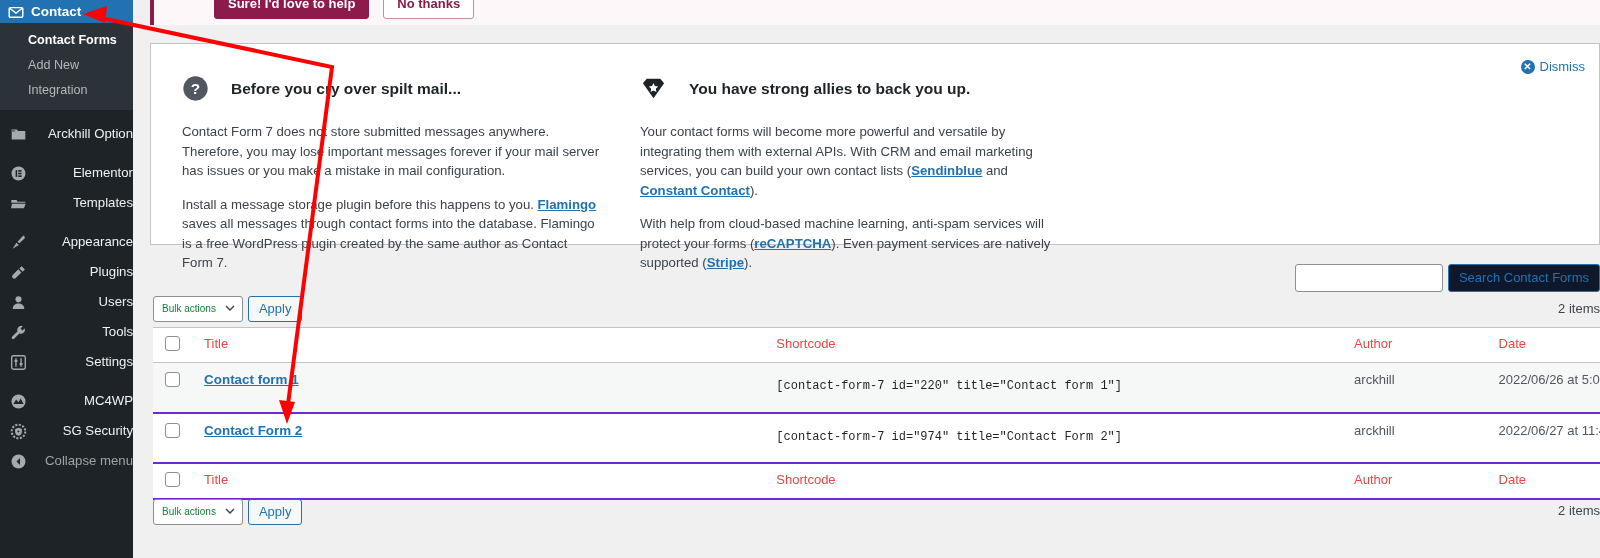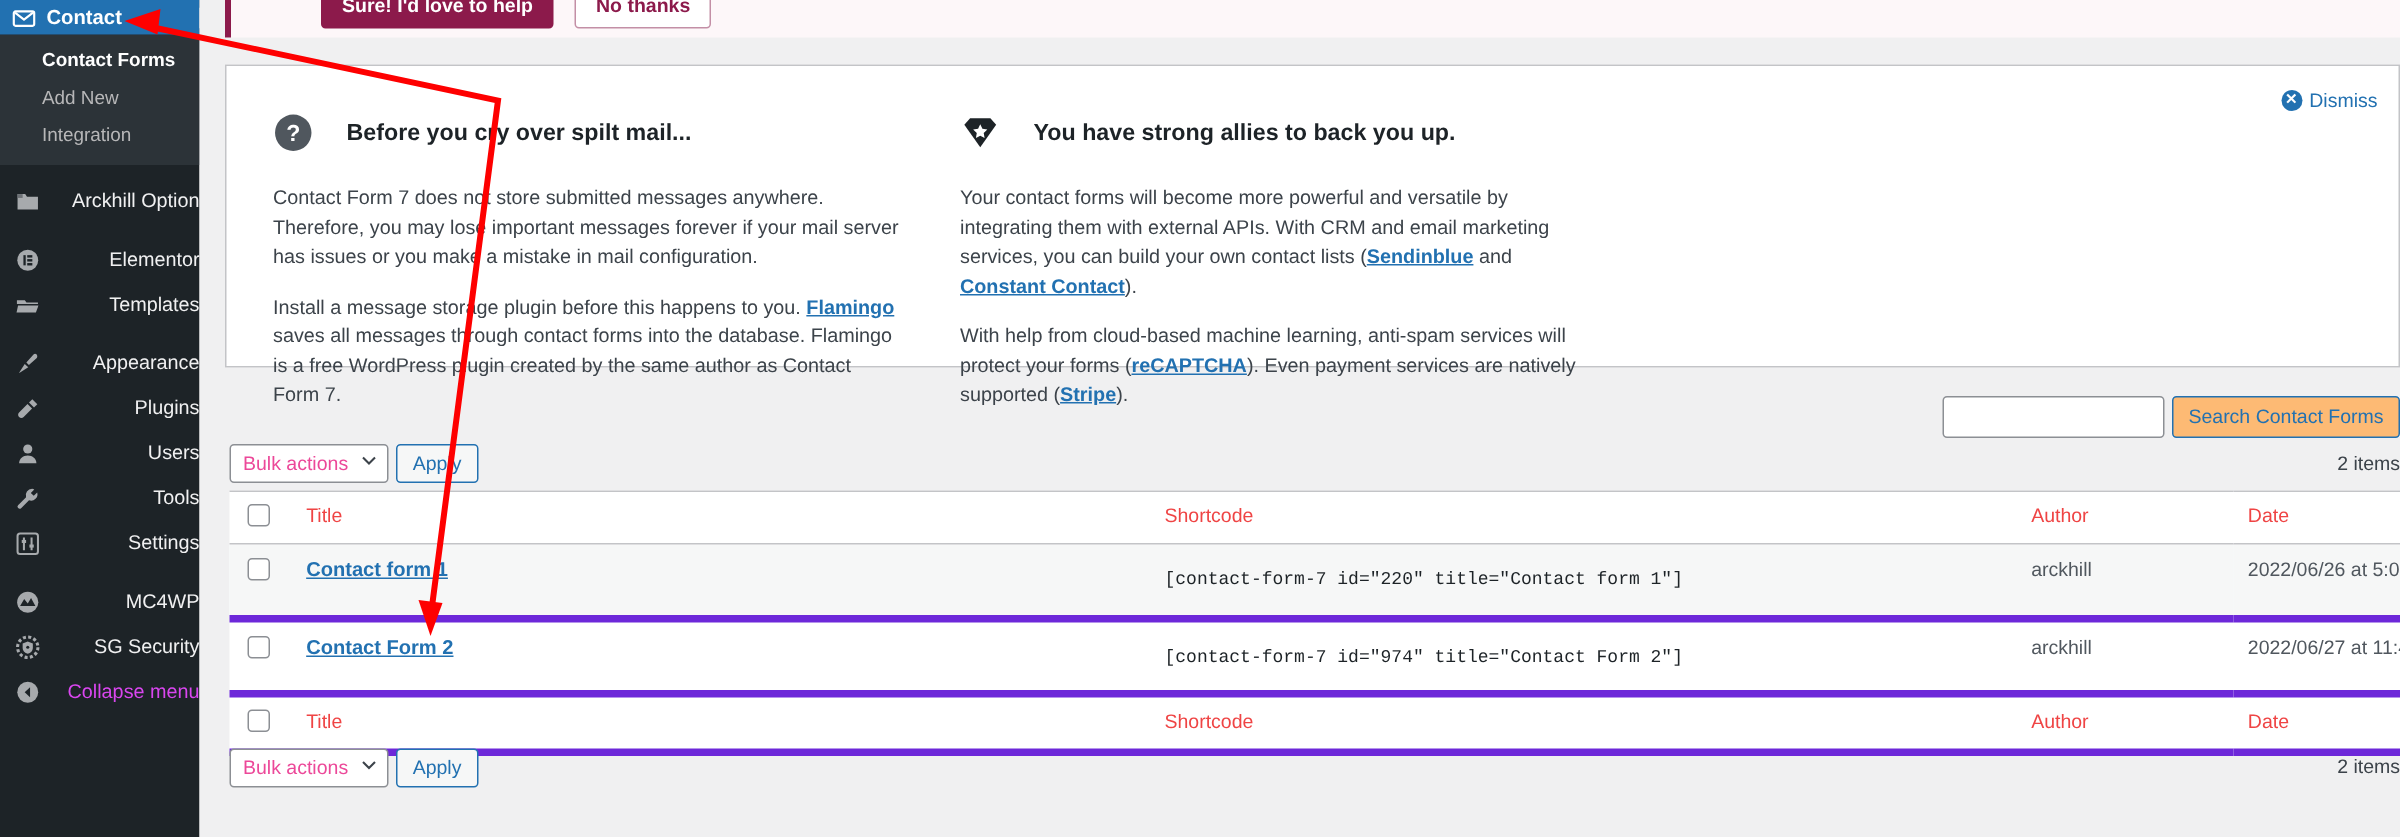--- a/index.html
+++ b/index.html
@@ -58,21 +58,21 @@
     color: #f0f0f1;
     font-size: 13.2px;
     line-height: 18px;
     justify-content: space-between;
   }
   .menu-item .mi-icon {
     width: 18px; height: 18px; flex: 0 0 18px;
     display: flex; align-items: center; justify-content: center;
     color: #a7aaad;
   }
-  .menu-item.dim { color: #d946ef; }
+  .menu-item.dim { color: #a3a3a3; }
   .menu-item.dim .mi-icon { color: #a7aaad; }
 
   
   #main {
     position: absolute; left: 133px; top: 0;
     width: 1467px; height: 558px;
     background: #f0f0f1;
   }
 
   
@@ -140,42 +140,42 @@
     position: absolute; right: 0px; top: 264px;
     display: flex; align-items: center; gap: 5px;
   }
   .search-input {
     width: 148px; height: 28px;
     border: 1px solid #8c8f94; border-radius: 3px;
     background: #fff; font-size: 13px; padding: 0 8px;
     color: #2c3338;
   }
   .btn-secondary {
-    background: #fdba74; color: #2271b1;
+    background: #0f172a; color: #2271b1;
     border: 1px solid #2271b1; border-radius: 3px;
     font-size: 13px; height: 28px; padding: 0 10px;
     line-height: 26px; white-space: nowrap;
   }
   .items-count-top {
     position: absolute; right: 0px; top: 301px;
     font-size: 13px; color: #3c434a;
   }
   .items-count-bottom {
     position: absolute; right: 0px; top: 503px;
     font-size: 13px; color: #3c434a;
   }
 
   
   .tablenav-top { position: absolute; left: 20px; top: 296px; display: flex; gap: 5px; }
   .tablenav-bottom { position: absolute; left: 20px; top: 499px; display: flex; gap: 5px; }
   .select-box {
     position: relative;
     background: #fff; border: 1px solid #8c8f94; border-radius: 3px;
-    height: 26px; line-height: 24px; font-size: 13px;
-    color: #ec4899; padding: 0 26px 0 8px; white-space: nowrap;
+    height: 26px; line-height: 24px; font-size: 10px;
+    color: #15803d; padding: 0 26px 0 8px; white-space: nowrap;
   }
   .select-box .chev {
     position: absolute; right: 7px; top: 0; font-size: 11px; color: #3c434a;
   }
   .btn-apply {
     background: #f6f7f7; color: #2271b1;
     border: 1px solid #2271b1; border-radius: 3px;
     height: 26px; line-height: 24px; font-size: 13px;
     padding: 0 10px;
   }
@@ -185,21 +185,21 @@
     position: absolute; left: 20px; top: 327px;
     width: 1580px;
     border-collapse: collapse;
     background: #fff;
     font-size: 13px;
   }
   .wp-table th, .wp-table td {
     text-align: left; vertical-align: top;
     padding: 9px 10px 9px 10px;
     border-top: 1px solid #c3c4c7;
-    border-bottom: 5px solid #6d28d9;
+    border-bottom: 2px solid #6d28d9;
   }
   .wp-table thead th, .wp-table tfoot th {
     font-weight: 400; color: #ef4444;
     height: 31px; padding-top: 8px; padding-bottom: 8px;
   }
   .wp-table thead th { border-bottom: 1px solid #c3c4c7; border-top: 1px solid #c3c4c7; }
   .th-sortable { color: #2271b1; font-weight: 400; }
   .col-cb { width: 37px; padding-left: 12px !important; }
   .col-title { width: 515px; }
   .col-shortcode { width: 520px; }

